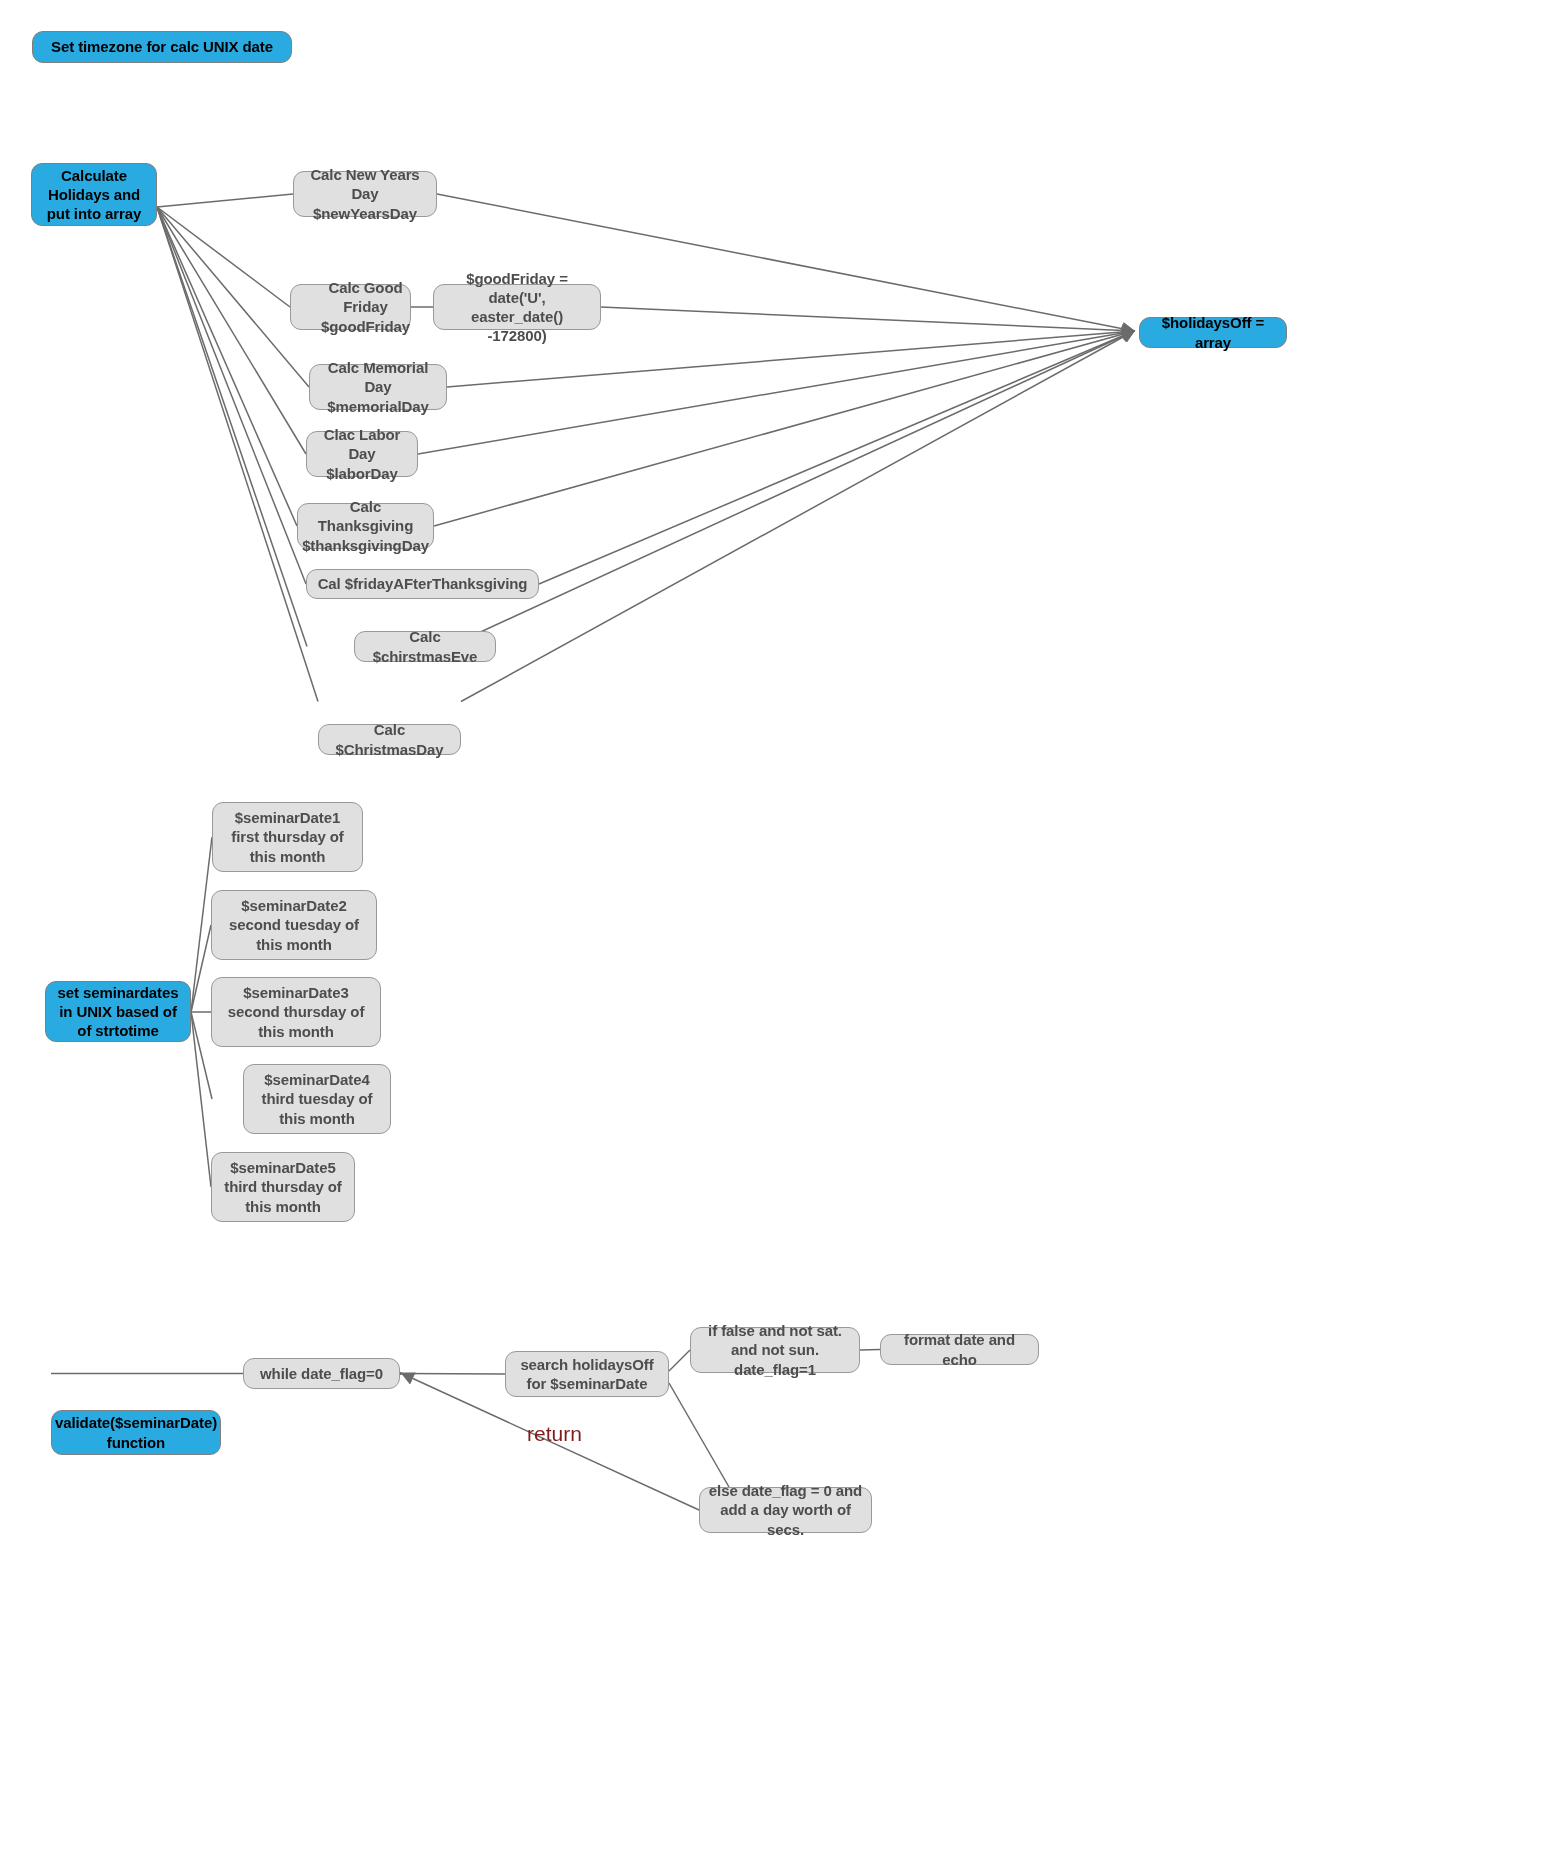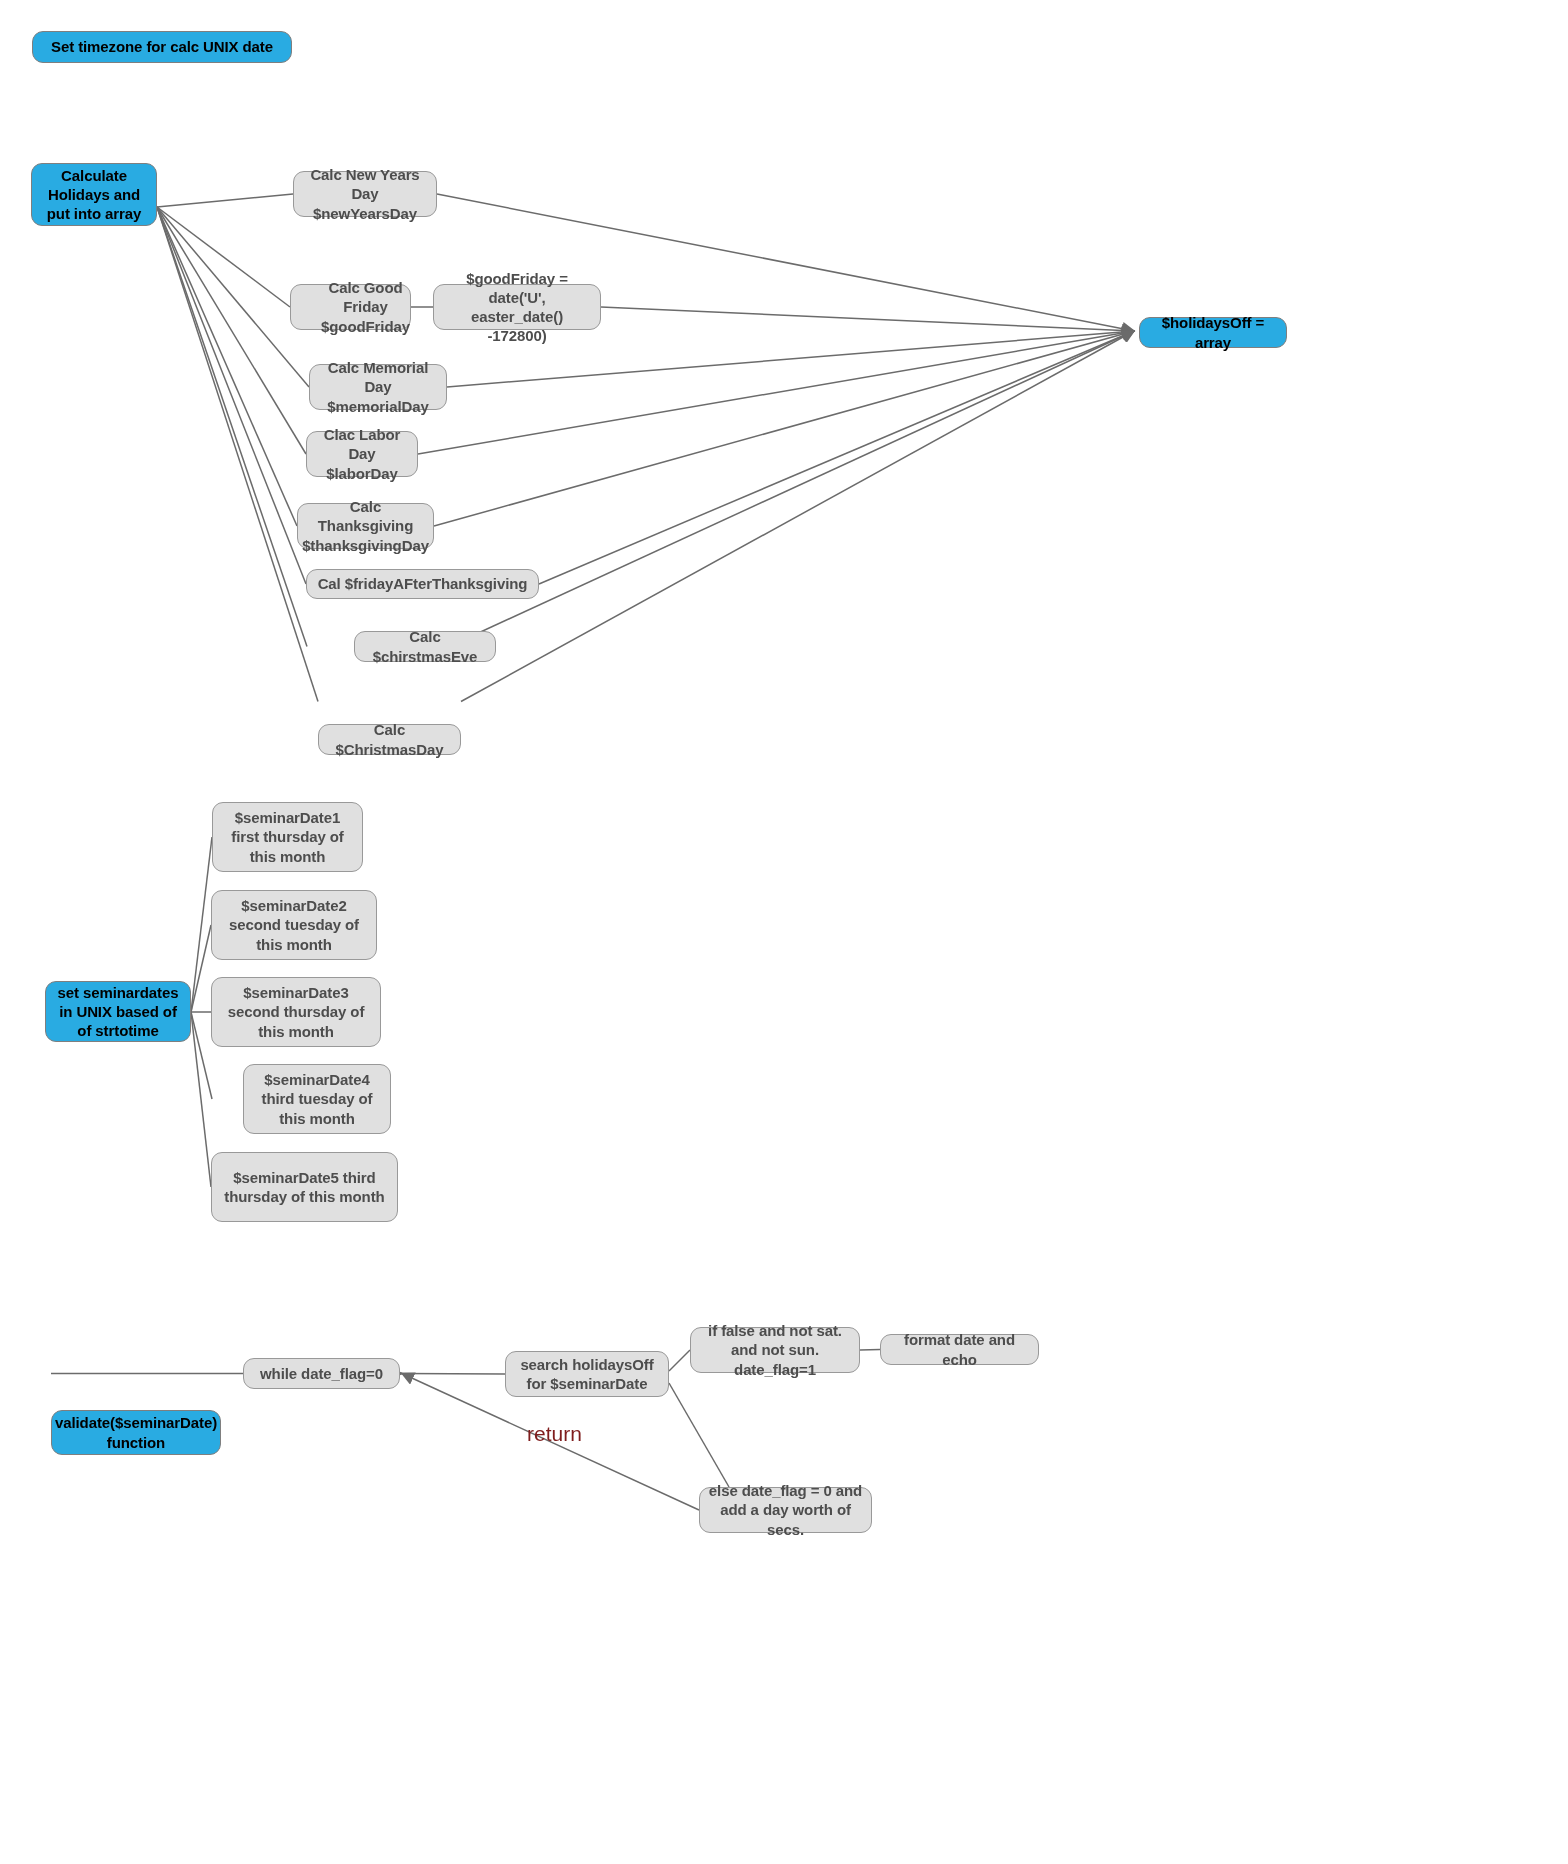--- a/index.html
+++ b/index.html
@@ -114,21 +114,21 @@
       <div class="node gray" style="left: 297px; top: 503px; width: 137px; height: 46px; font-size: 15px;">Calc Thanksgiving $thanksgivingDay</div>
       <div class="node gray" style="left: 306px; top: 569px; width: 233px; height: 30px; font-size: 15px;">Cal $fridayAFterThanksgiving</div>
       <div class="node gray" style="left: 307px; top: 631px; width: 142px; height: 31px; font-size: 15px; margin-left: 47px;">Calc $chirstmasEve</div>
       <div class="node gray" style="left: 318px; top: 724px; width: 143px; height: 31px; font-size: 15px;">Calc $ChristmasDay</div>
       <div class="node blue" style="left: 1139px; top: 317px; width: 148px; height: 31px; font-size: 15px;">$holidaysOff = array</div>
       <div class="node blue" style="left: 45px; top: 981px; width: 146px; height: 61px; font-size: 15px;">set seminardates in UNIX based of of strtotime</div>
       <div class="node gray" style="left: 212px; top: 802px; width: 151px; height: 70px; font-size: 15px;">$seminarDate1 first thursday of this month</div>
       <div class="node gray" style="left: 211px; top: 890px; width: 166px; height: 70px; font-size: 15px;">$seminarDate2 second tuesday of this month</div>
       <div class="node gray" style="left: 211px; top: 977px; width: 170px; height: 70px; font-size: 15px;">$seminarDate3 second thursday of this month</div>
       <div class="node gray" style="left: 212px; top: 1064px; width: 148px; height: 70px; font-size: 15px; margin-left: 31px;">$seminarDate4 third tuesday of this month</div>
-      <div class="node gray" style="left: 211px; top: 1152px; width: 187px; height: 70px; font-size: 15px;">$seminarDate5 third thursday of this month</div>
+      <div class="node gray" style="left: 211px; top: 1152px; width: 144px; height: 70px; font-size: 15px;">$seminarDate5 third thursday of this month</div>
       <div class="node blue" style="left: 51px; top: 1410px; width: 170px; height: 45px; font-size: 15px;">validate($seminarDate) function</div>
       <div class="node gray" style="left: 243px; top: 1358px; width: 157px; height: 31px; font-size: 15px;">while date_flag=0</div>
       <div class="node gray" style="left: 505px; top: 1351px; width: 164px; height: 46px; font-size: 15px;">search holidaysOff for $seminarDate</div>
       <div class="node gray" style="left: 690px; top: 1327px; width: 170px; height: 46px; font-size: 15px;">if false and not sat. and not sun. date_flag=1</div>
       <div class="node gray" style="left: 880px; top: 1334px; width: 159px; height: 31px; font-size: 15px;">format date and echo</div>
       <div class="node gray" style="left: 699px; top: 1487px; width: 173px; height: 46px; font-size: 15px;">else date_flag = 0 and add a day worth of secs.</div>
     </div>
   <div id="label-layer">
       <span class="edge-label" style="left: 527px; top: 1422px;">return</span>
     </div>

